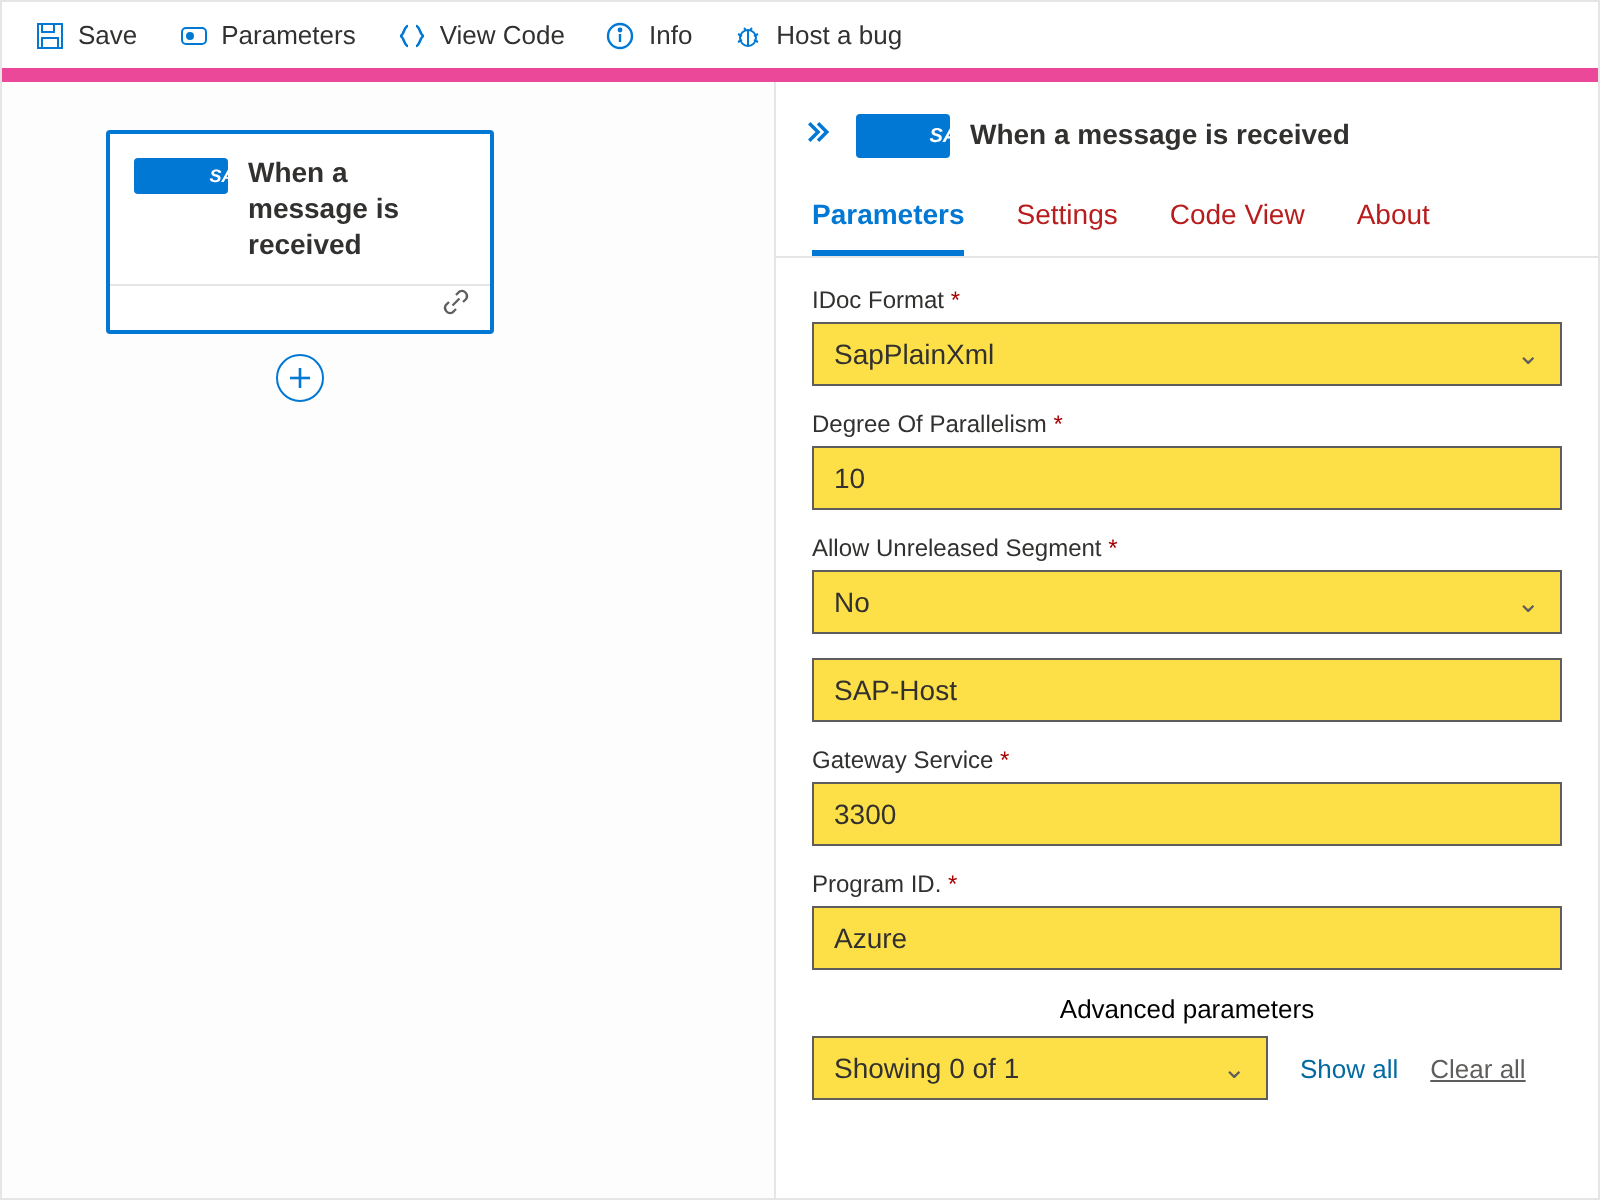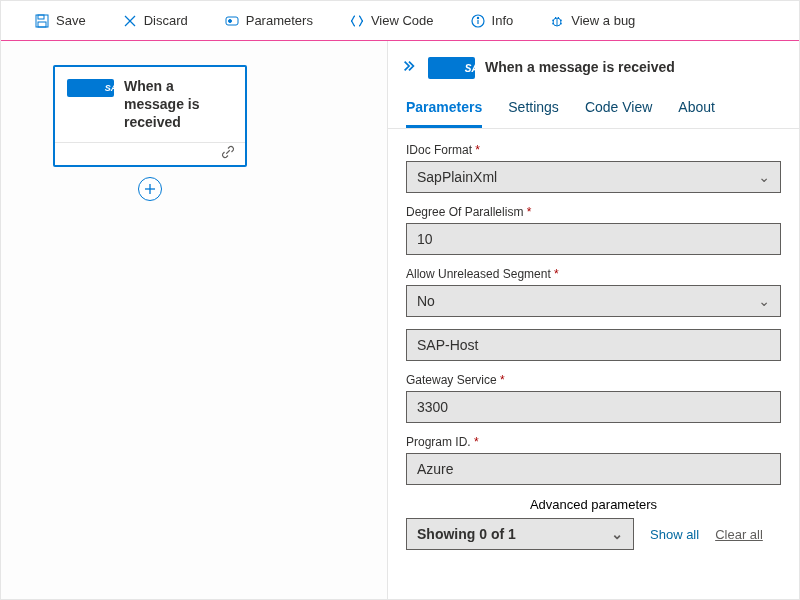--- a/index.html
+++ b/index.html
@@ -1,72 +1,65 @@
 <!DOCTYPE html>
 <html><head>
 <meta charset="utf-8">
 <style>
 * { box-sizing: border-box; margin: 0; padding: 0; font-family: "Segoe UI", Arial, sans-serif; }
 body { width: 800px; height: 600px; background: #fff; overflow: hidden; border: 1px solid #e5e5e5; }
 
-.toolbar { height: 40px; display: flex; align-items: center; padding: 0 25px; border-bottom: 1px solid #ec4899; gap: 20px; }
+.toolbar { height: 40px; display: flex; align-items: center; padding: 0 8px; border-bottom: 7px solid #ec4899; gap: 4px; }
 .tb-btn { display: inline-flex; align-items: center; gap: 6px; padding: 4px 8px; font-size: 13px; color: #323130; cursor: pointer; }
 .tb-btn svg { width: 16px; height: 16px; }
 
 .workspace { display: flex; height: 558px; }
 .canvas { flex: 1; background: #fdfdfd; padding: 24px 0 0 52px; position: relative; }
 .card { width: 194px; border: 2px solid #0078d4; background: #fff; border-radius: 2px; }
 .card-head { display: flex; align-items: flex-start; gap: 10px; padding: 10px 12px; border-bottom: 1px solid #e5e5e5; }
 .sap-icon { width: 24px; height: 18px; background: #0078d4; color: #fff; font-size: 9px; font-weight: 700; display: flex; align-items: center; justify-content: center; font-style: italic; border-radius: 2px; margin-top: 2px; padding-left: 47px; }
 .card-title { font-size: 14px; font-weight: 600; line-height: 1.3; color: #323130; flex: 1; }
 .card-foot { height: 22px; display: flex; align-items: center; justify-content: flex-end; padding: 0 10px; }
 .link-icon { color: #605e5c; }
 .add-btn { width: 24px; height: 24px; border: 1px solid #0078d4; border-radius: 50%; display: flex; align-items: center; justify-content: center; color: #0078d4; font-size: 16px; margin: 10px auto 0 auto; background: #fff; cursor: pointer; }
 .add-wrap { width: 194px; display: flex; justify-content: center; }
 
 .panel { width: 412px; border-left: 1px solid #e5e5e5; background: #fff; display: flex; flex-direction: column; }
 .panel-head { display: flex; align-items: center; gap: 10px; padding: 14px 18px 10px 12px; }
 .collapse { color: #0078d4; font-size: 13px; cursor: pointer; padding: 2px; }
 .panel-title { font-size: 14px; font-weight: 600; color: #323130; }
 
 .tabs { display: flex; gap: 26px; padding: 0 18px; border-bottom: 1px solid #e5e5e5; }
-.tab { padding: 10px 0; font-size: 14px; color: #0c4a6e; cursor: pointer; border-bottom: 3px solid transparent; }
+.tab { padding: 10px 0; font-size: 14px; color: #b91c1c; cursor: pointer; border-bottom: 3px solid transparent; }
 .tab.active { color: #0078d4; border-bottom-color: #0078d4; font-weight: 600; }
 
 .form { padding: 14px 18px; overflow-y: auto; flex: 1; }
 .field { margin-bottom: 12px; }
 .flabel { font-size: 12px; color: #323130; margin-bottom: 4px; display: block; }
 .req { color: #a80000; }
-.control { width: 100%; height: 32px; border: 1px solid #605e5c; padding: 0 10px; font-size: 14px; color: #323130; background: #e5e5e5; }
+.control { width: 100%; height: 32px; border: 1px solid #605e5c; padding: 0 10px; font-size: 14px; color: #323130; background: #fde047; }
 .select { display: flex; align-items: center; justify-content: space-between; }
 .select .chev { color: #605e5c; }
 .adv-row { display: flex; align-items: center; gap: 16px; margin-top: 6px; }
-.adv-sel { flex: 0 0 228px; font-weight: bold; }
+.adv-sel { flex: 0 0 228px; }
 .link { color: #0369a1; font-size: 13px; cursor: pointer; }
 .link.muted { color: #605e5c; text-decoration: underline; }
 .adv-label { font-size: 13px; color: #000000; margin-bottom: 4px; text-align: center; }
 </style>
 </head>
 <body>
 
 <div class="toolbar">
   <div class="tb-btn">
     <svg viewBox="0 0 16 16" fill="none" stroke="#0078d4" stroke-width="1">
         <rect x="2" y="2" width="12" height="12"></rect>
         <rect x="4" y="2" width="6" height="4"></rect>
         <rect x="4" y="9" width="8" height="5"></rect>
       </svg>
     <span>Save</span>
-  </div>
-  <div class="tb-btn">
-    <svg viewBox="0 0 16 16" stroke="#0078d4" stroke-width="1.3">
-        <line x1="3" y1="3" x2="13" y2="13"></line>
-        <line x1="13" y1="3" x2="3" y2="13"></line>
-      </svg>
-    <span>Discard</span>
   </div>
   <div class="tb-btn">
     <svg viewBox="0 0 16 16" fill="none" stroke="#0078d4" stroke-width="1">
         <rect x="2" y="4" width="12" height="8" rx="2"></rect>
         <circle cx="6" cy="8" r="1.5" fill="#0078d4"></circle>
       </svg>
     <span>Parameters</span>
   </div>
   <div class="tb-btn">
     <svg viewBox="0 0 16 16" fill="none" stroke="#0078d4" stroke-width="1.3">
@@ -87,21 +80,21 @@
     <svg viewBox="0 0 16 16" fill="none" stroke="#0078d4" stroke-width="1">
         <circle cx="8" cy="9" r="4"></circle>
         <line x1="8" y1="5" x2="8" y2="13"></line>
         <line x1="3" y1="7" x2="5" y2="8"></line>
         <line x1="13" y1="7" x2="11" y2="8"></line>
         <line x1="3" y1="11" x2="5" y2="10"></line>
         <line x1="13" y1="11" x2="11" y2="10"></line>
         <line x1="6" y1="4" x2="7" y2="5"></line>
         <line x1="10" y1="4" x2="9" y2="5"></line>
       </svg>
-    <span>View a bug</span>
+    <span>Host a bug</span>
   </div>
 </div>
 
 <div class="workspace">
   <div class="canvas">
     <div class="card">
       <div class="card-head">
         <div class="sap-icon">SAP</div>
         <div class="card-title">When a message is received</div>
       </div>

